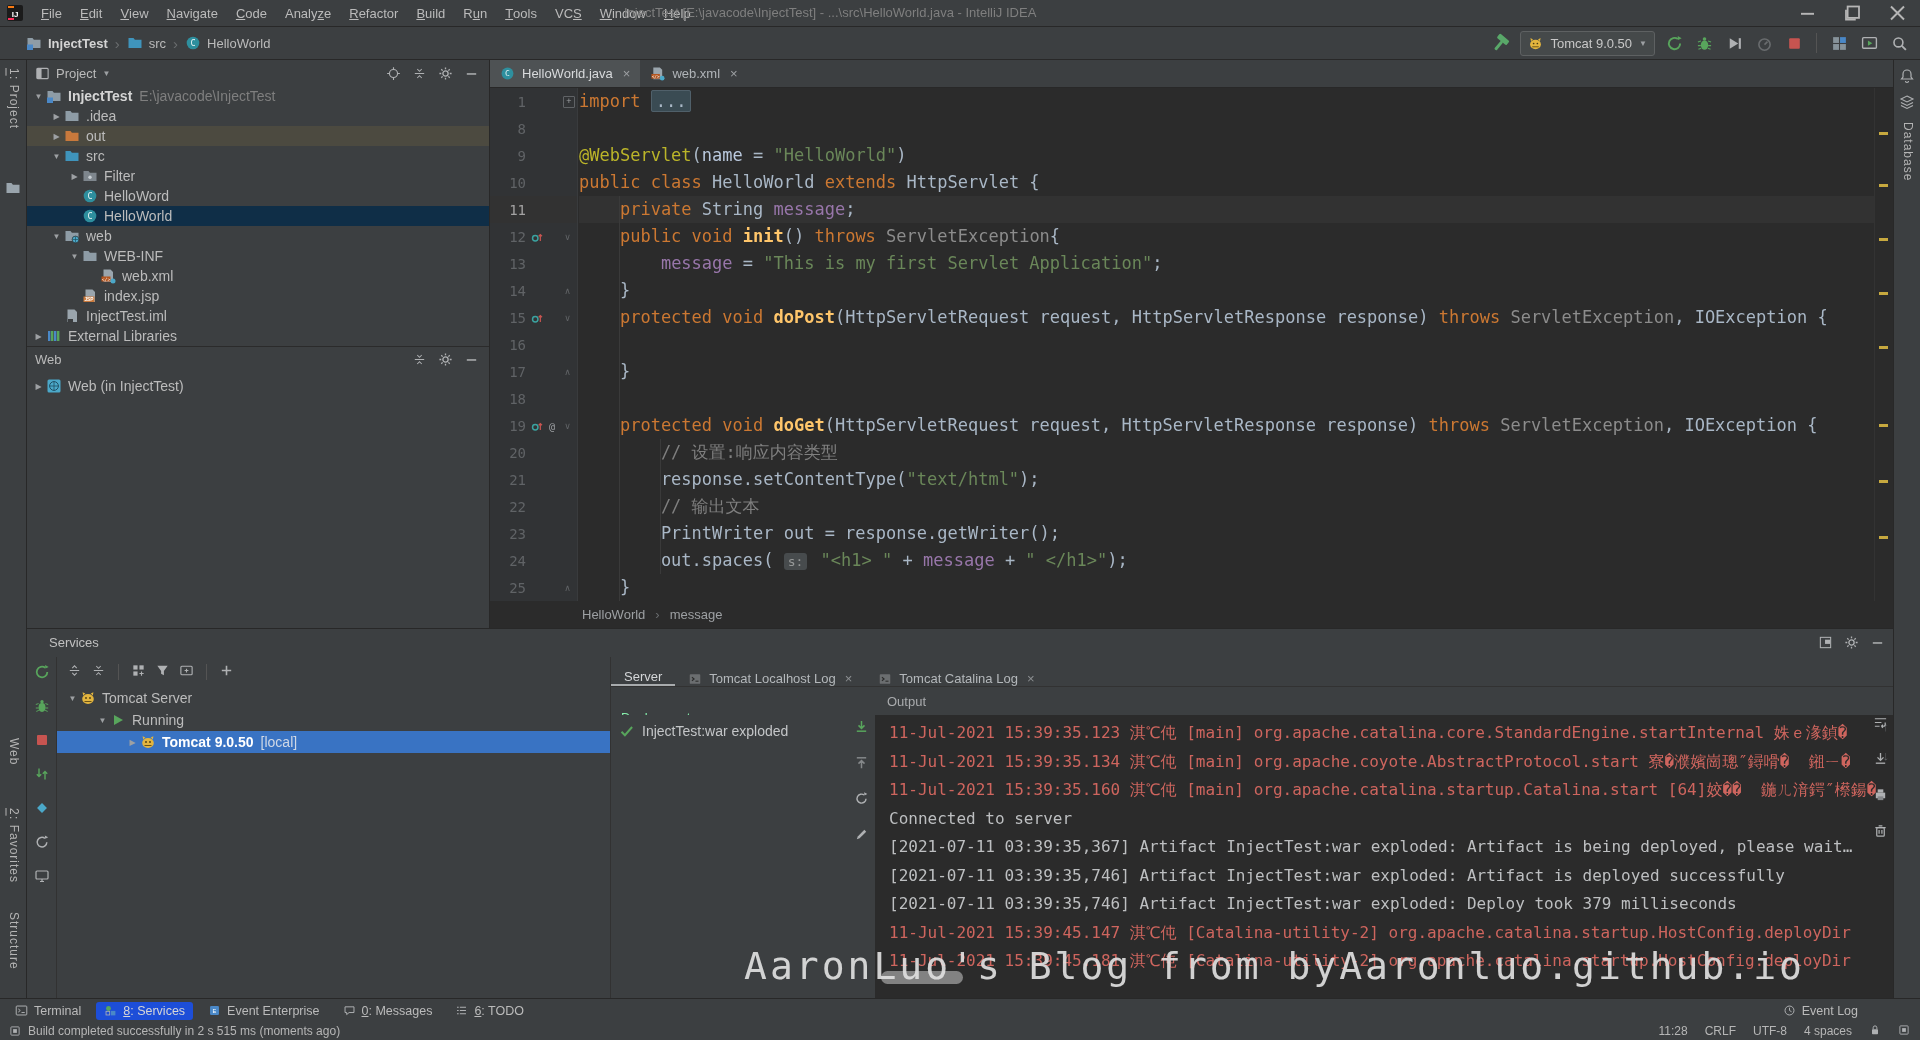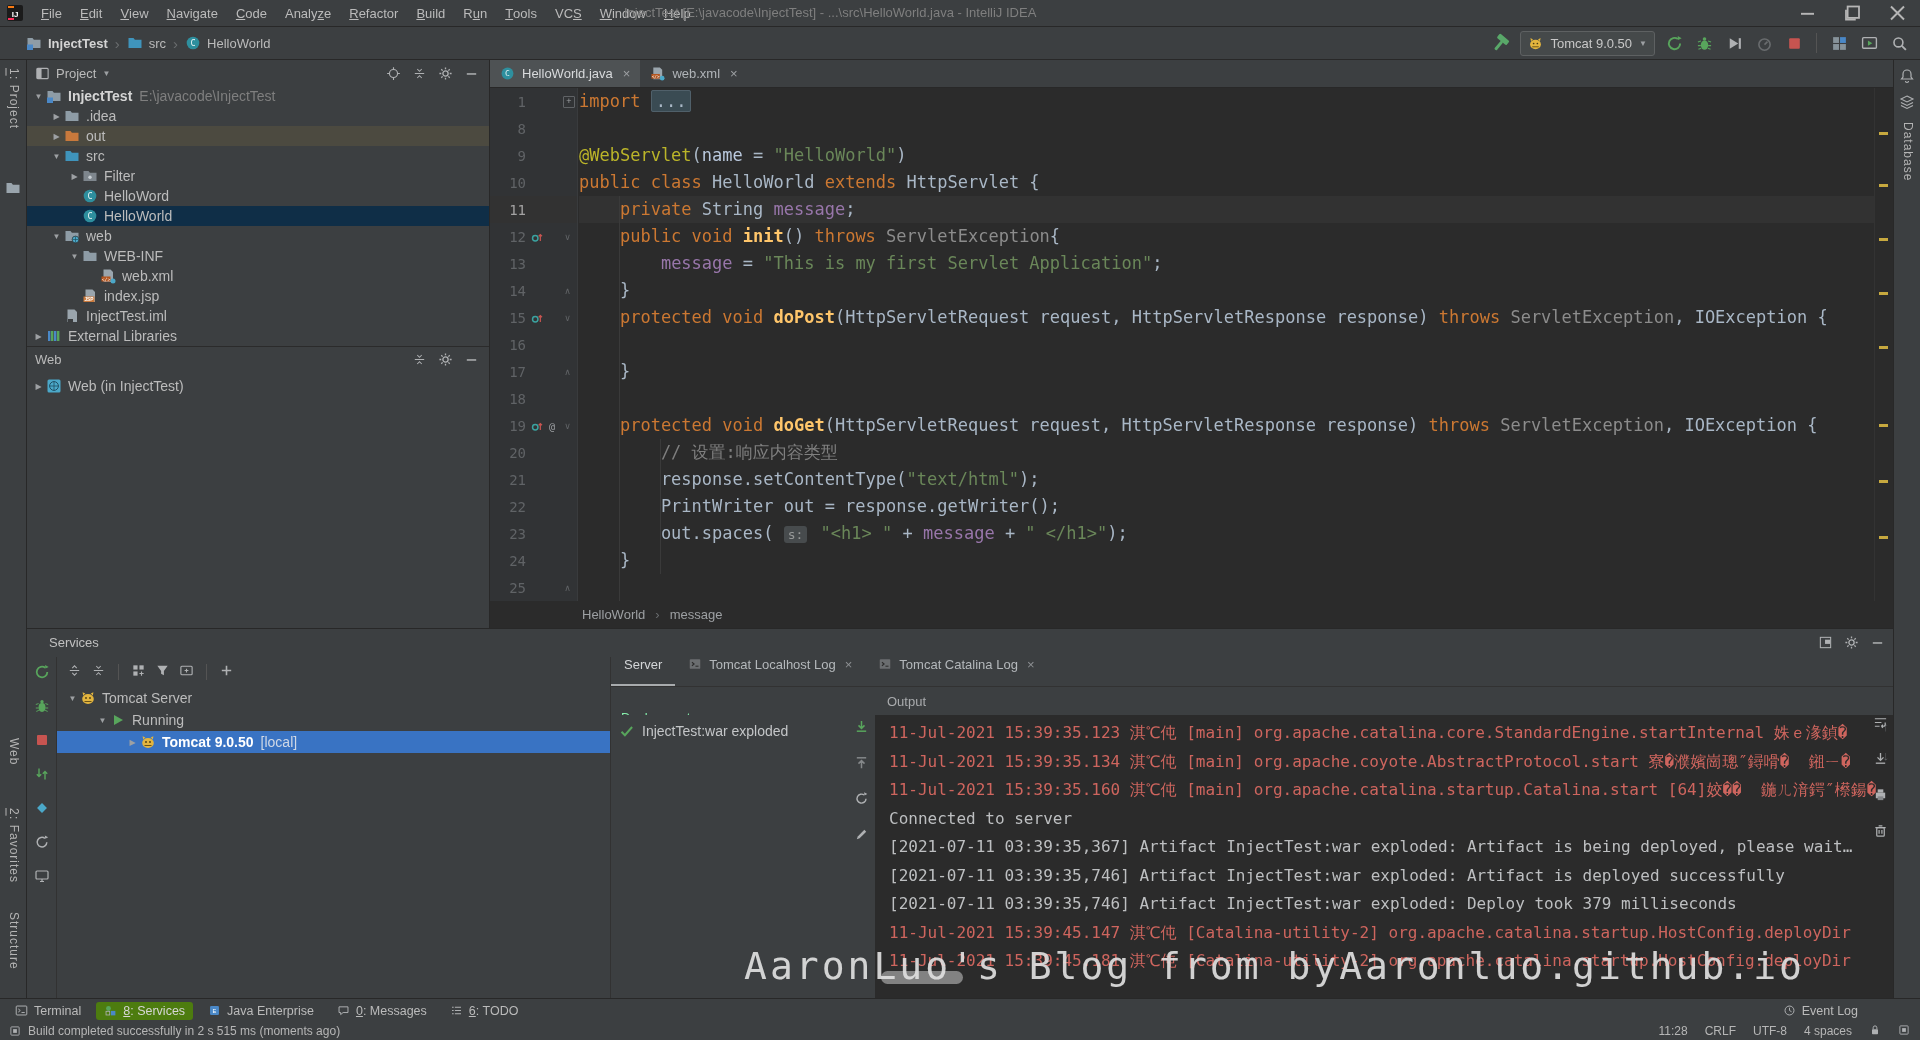--- a/index.html
+++ b/index.html
@@ -109,21 +109,21 @@
   .svc-leftcol .ic{width:16px;height:16px}
   .svc-ltb{position:absolute;left:30px;top:28px;width:553px;height:30px;display:flex;align-items:center;
            gap:9px;padding-left:10px;box-sizing:border-box}
   .svc-ltb .ic{width:15px;height:15px}
   .svc-ltb .tb-sep{height:16px}
   #svc-tree{position:absolute;left:30px;top:58px;width:553px}
   #svc-tree .tree-row{height:22px}
   .svc-vdiv{position:absolute;left:583px;top:28px;bottom:0;width:1px;background:#323232}
   .stabs{position:absolute;left:584px;top:28px;right:0;height:30px;display:flex;align-items:center;
          border-bottom:1px solid #323232;box-sizing:border-box}
-  .stab{display:flex;align-items:flex-start;gap:7px;padding:0 13px;height:100%;font-size:13px;color:#b4b8bb;
+  .stab{display:flex;align-items:flex-end;gap:7px;padding:0 13px;height:100%;font-size:13px;color:#b4b8bb;
         box-sizing:border-box;cursor:default}
   .stab.sel{border-bottom:2px solid #a8abad;color:#d4d6d8}
   .stab .ic{width:14px;height:14px}
   .stab .close{color:#8d9093;margin-left:2px}
   .dep-head{position:absolute;left:584px;top:74px;width:264px;height:28px;display:flex;align-items:center;
             padding-left:10px;font-size:13px;color:#86efac;box-sizing:border-box}
   .out-head{position:absolute;left:848px;top:58px;right:0;height:28px;display:flex;align-items:center;
             padding-left:12px;font-size:13px;color:#a9abad;box-sizing:border-box}
   .dep-pane{position:absolute;left:584px;top:86px;width:264px;bottom:0;background:#3c3f41}
   .dep-item{display:flex;align-items:center;gap:7px;height:24px;margin-top:4px;padding-left:8px;
@@ -142,21 +142,21 @@
 
   
   .wm{position:absolute;left:744px;top:944px;font:38px "DejaVu Sans Mono",monospace;letter-spacing:3px;
       color:rgba(224,224,224,.92);white-space:nowrap;z-index:40;pointer-events:none}
 
   
   .bbar{position:absolute;left:0;top:998px;width:1920px;height:24px;background:#3c3f41;border-top:1px solid #282828;
         display:flex;align-items:center;box-sizing:border-box;font-size:12.5px;z-index:45}
   .b-item{display:flex;align-items:center;gap:6px;padding:2px 8px;margin-left:7px;border-radius:3px;color:#bbb;cursor:default}
   .b-item .ic{width:13px;height:13px}
-  .b-item.sel{background:#4d7c0f;color:#d6d6d6}
+  .b-item.sel{background:#1d4ed8;color:#d6d6d6}
   .b-item .mn{text-decoration:underline}
   .b-right{margin-left:auto;margin-right:62px;display:flex;align-items:center;gap:6px}
   .b-right .ic{width:13px;height:13px}
   .sbar{position:absolute;left:0;top:1022px;width:1920px;height:18px;background:#3c3f41;display:flex;
         align-items:center;font-size:12px;color:#b6b6b6;z-index:45}
   .s-msg{display:flex;align-items:center;gap:7px;margin-left:9px}
   .s-msg .ic{width:12px;height:12px}
   .s-right{margin-left:auto;display:flex;gap:17px;margin-right:10px}
   .s-right .ic{width:12px;height:12px}
 </style>
@@ -658,20 +658,21 @@
         <div class="c-row"><span class="seg-kw">    public void </span><span class="seg-mth">init</span><span class="seg-pln">() </span><span class="seg-kw">throws </span><span class="seg-mut">ServletException</span><span class="seg-pln">{</span></div>
         <div class="c-row"><span class="seg-pln">        </span><span class="seg-fld">message</span><span class="seg-pln"> = </span><span class="seg-str">"This is my first Servlet Application"</span><span class="seg-pln">;</span></div>
         <div class="c-row"><span class="seg-pln">    }</span></div>
         <div class="c-row"><span class="seg-kw">    protected void </span><span class="seg-mth">doPost</span><span class="seg-pln">(HttpServletRequest request, HttpServletResponse response) </span><span class="seg-kw">throws </span><span class="seg-mut">ServletException</span><span class="seg-pln">, IOException {</span></div>
         <div class="c-row"></div>
         <div class="c-row"><span class="seg-pln">    }</span></div>
         <div class="c-row"></div>
         <div class="c-row"><span class="seg-kw">    protected void </span><span class="seg-mth">doGet</span><span class="seg-pln">(HttpServletRequest request, HttpServletResponse response) </span><span class="seg-kw">throws </span><span class="seg-mut">ServletException</span><span class="seg-pln">, IOException {</span></div>
         <div class="c-row"><span class="seg-cmt">        // 设置:响应内容类型</span></div>
         <div class="c-row"><span class="seg-pln">        response.setContentType(</span><span class="seg-str">"text/html"</span><span class="seg-pln">);</span></div>
+        <div class="c-row"><span class="seg-cmt">        // 输出文本</span></div>
         <div class="c-row"><span class="seg-pln">        PrintWriter out = response.getWriter();</span></div>
         <div class="c-row"><span class="seg-pln">        out.spaces( </span><span class="seg-hint">s:</span><span class="seg-pln"> </span><span class="seg-str">"&lt;h1&gt; "</span><span class="seg-pln"> + </span><span class="seg-fld">message</span><span class="seg-pln"> + </span><span class="seg-str">" &lt;/h1&gt;"</span><span class="seg-pln">);</span></div>
         <div class="c-row"><span class="seg-pln">    }</span></div>
       </div>
     <div class="iguide" style="left:129px;top:136px;height:405px"></div>
     <div class="iguide" style="left:170px;top:379px;height:135px"></div>
     <div class="estripe" id="error-stripe">
         <div class="mark" style="top: 44px;"></div>
         <div class="mark" style="top: 96px;"></div>
         <div class="mark" style="top: 150px;"></div>
@@ -908,21 +909,21 @@
             <rect x="8.5" y="8.5" width="5.5" height="5.5" fill="#4A88C7"></rect>
             <rect x="2.5" y="9" width="4.5" height="4.5" fill="none" stroke="#AFB1B3"></rect>
           </svg></span>
         <span><span class="mn">8</span>: Services</span>
       </div>
       <div class="b-item">
         <span class="ic" style="position: relative;"><svg viewBox="0 0 16 16">
             <rect x="2.5" y="2.5" width="11" height="11" rx="1.5" fill="#4A88C7"></rect>
             <text x="8" y="11" font-size="7" fill="#fff" text-anchor="middle">E</text>
           </svg></span>
-        <span>Java Enterprise</span>
+        <span>Event Enterprise</span>
       </div>
       <div class="b-item">
         <span class="ic" style="position: relative;"><svg viewBox="0 0 16 16">
             <path d="M2.5 3.5h11v7h-6l-3 2.5V10.5h-2z" fill="none" stroke="#AFB1B3" stroke-width="1.2"></path>
           </svg></span>
         <span><span class="mn">0</span>: Messages</span>
       </div>
       <div class="b-item">
         <span class="ic" style="position: relative;"><svg viewBox="0 0 16 16">
             <path d="M2.5 4h2M6 4h7.5M2.5 8h2M6 8h7.5M2.5 12h2M6 12h7.5" stroke="#AFB1B3" stroke-width="1.3"></path>

